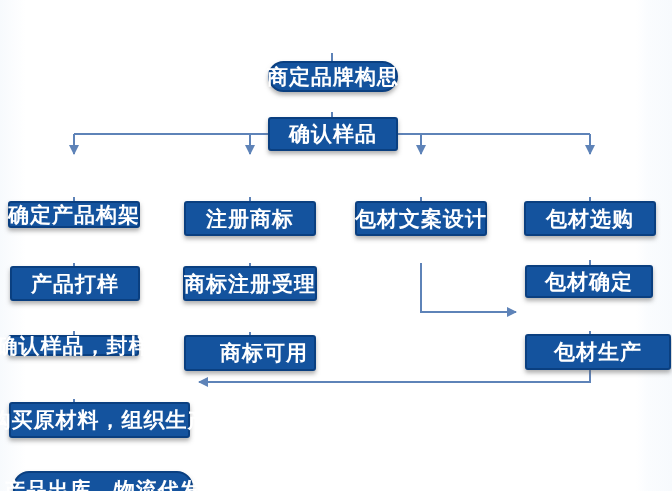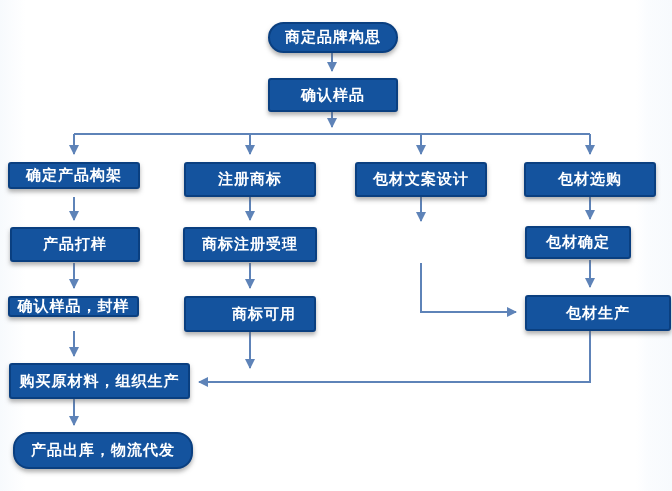--- a/index.html
+++ b/index.html
@@ -34,25 +34,26 @@
   .node {
     position: absolute;
     display: flex;
     align-items: center;
     justify-content: center;
     box-sizing: border-box;
     background: var(--color-node_fill, #14539E);
     border: 2px solid var(--color-node_border, #0A3F80);
     border-radius: 3px;
     color: var(--color-node_text, #ffffff);
-    font-size: 15px;
+    font-size: 21px;
     font-weight: bold;
     letter-spacing: 1px;
     white-space: nowrap;
     box-shadow: 0 3px 4px rgba(100,100,100,0.5);
+    margin-top: 39px;
   }
   .node.pill { border-radius: 16px; }
 </style>
 </head>
 <body>
 
 <div class="stage">
 
   <svg class="wires" viewBox="0 0 672 491" xmlns="http://www.w3.org/2000/svg">
     <defs>
@@ -96,21 +97,21 @@
 
   <div class="node" style="left:355px; top:162px; width:132px; height:35px;">包材文案设计</div>
 
   <div class="node" style="left:524px; top:162px; width:132px; height:35px;">包材选购</div>
 
   <div class="node" style="left:10px;  top:227px; width:130px; height:35px;">产品打样</div>
 
   <div class="node" style="left:183px; top:227px; width:134px; height:35px;">商标注册受理</div>
 
 
-  <div class="node" style="left:525px; top:226px; width:106px; height:33px;">包材确定</div>
+  <div class="node" style="left:525px; top:226px; width:128px; height:33px;">包材确定</div>
 
   <div class="node" style="left:8px;   top:296px; width:131px; height:21px;">确认样品，封样</div>
 
   <div class="node" style="left:184px; top:296px; width:132px; height:36px;padding-left:28px;">商标可用</div>
 
   <div class="node" style="left:525px; top:295px; width:146px; height:36px;">包材生产</div>
 
   <div class="node" style="left:9px;   top:363px; width:181px; height:36px;">购买原材料，组织生产</div>
 
   <div class="node pill" style="left:13px;  top:432px; width:180px; height:37px;">产品出库，物流代发</div>

